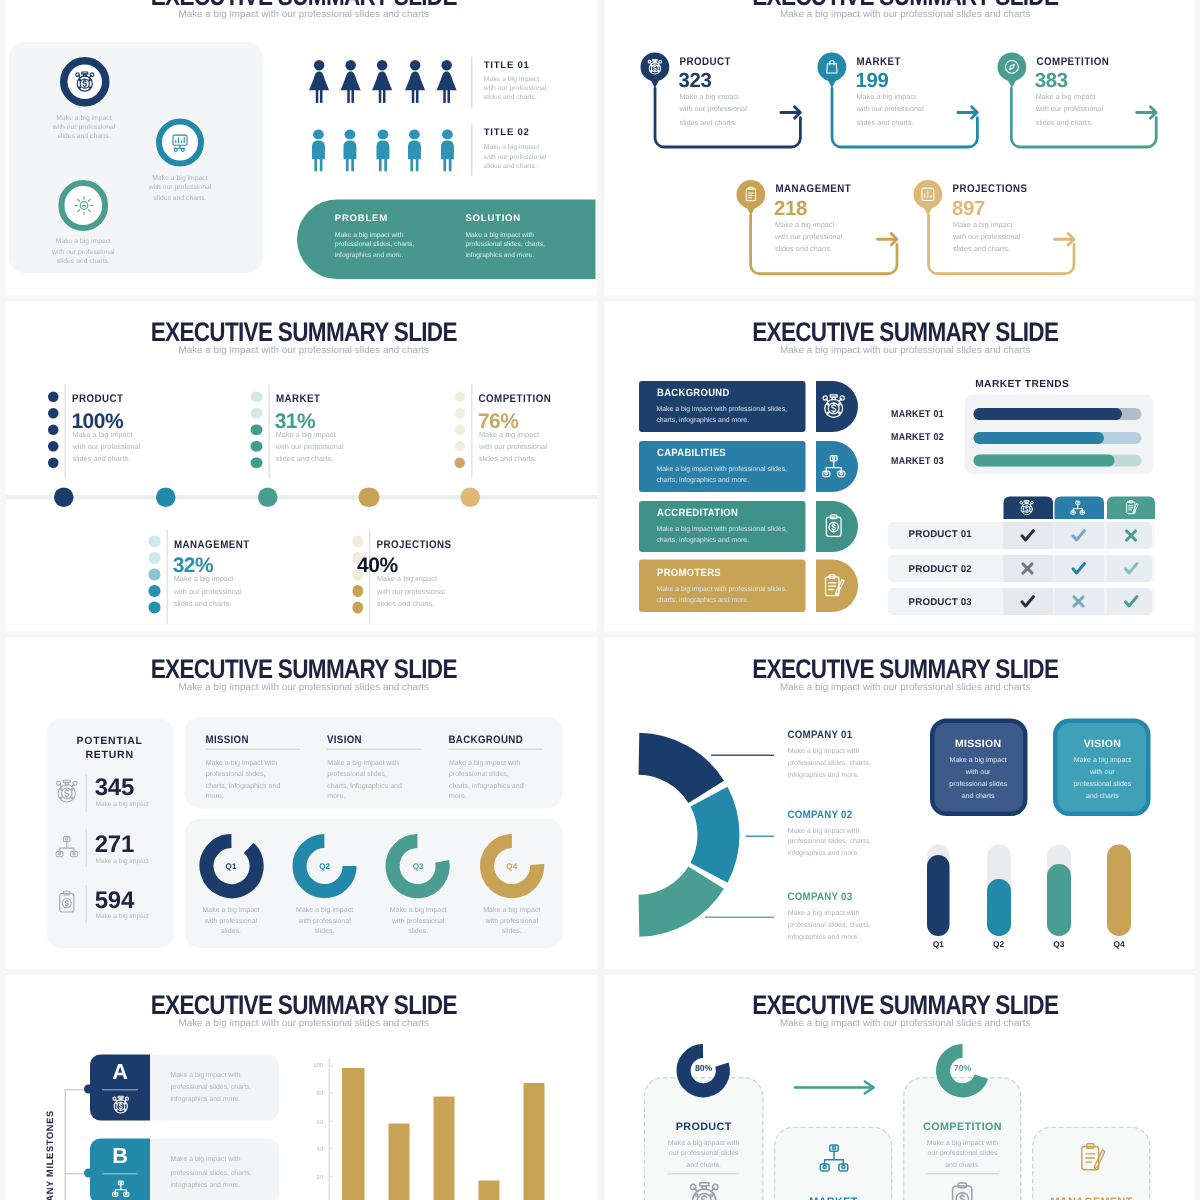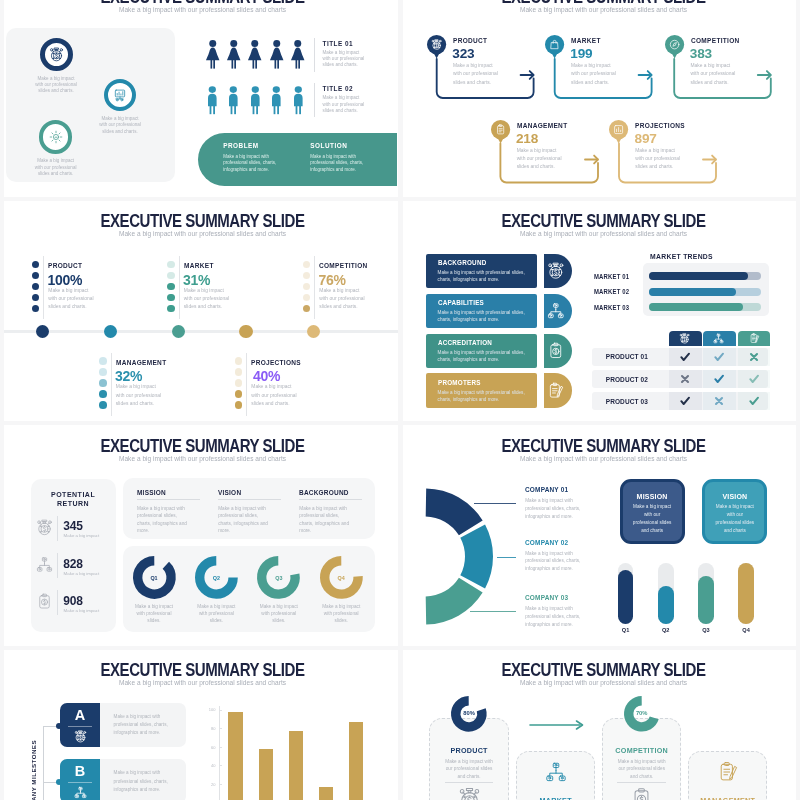--- a/index.html
+++ b/index.html
@@ -46,21 +46,21 @@
   #s4 .ttrack { position:absolute; height:8px; border-radius:4px; }
   #s4 .tfill { position:absolute; height:8px; border-radius:4px; }
   #s4 .tbl-head { position:absolute; border-radius:4px 4px 0 0; }
   #s4 .tbl-row { position:absolute; background:#f2f3f5; border-radius:3px;}
   #s4 .plbl { font-size:6.5px; font-weight:800; letter-spacing:0.1px; color:#1d2340;}
 
   
   #s5 .lpanel { position:absolute; left:10px; top:30px; width:85px; height:164px; background:#f5f6f7; border-radius:10px;}
   #s5 .rpanel { position:absolute; left:101px; width:288px; background:#f5f6f7; border-radius:10px;}
   #s5 .ptitle { font-size:7px; font-weight:800; letter-spacing:0.5px; color:#1d2340; text-align:center; line-height:9.5px;}
-  #s5 .statv { font-size:12px; font-weight:800; color:#1d2340; letter-spacing:-0.2px; line-height:12px;}
+  #s5 .statv { font-size:16px; font-weight:800; color:#1d2340; letter-spacing:-0.2px; line-height:12px;}
   #s5 .statt { font-size:4.4px; color:#b4b8c0; line-height:6px;}
   #s5 .cttl { font-size:7.2px; font-weight:800; letter-spacing:0.25px; color:#1d2340; transform:scaleX(0.9); transform-origin:0 0;}
   #s5 .ctxt { font-size:4.7px; line-height:7.6px; color:#b0b4bc; }
   #s5 .rule { position:absolute; height:1px; background:#d9dce0; }
   #s5 .dlabel { font-size:5.4px; font-weight:700; color:#1d2340; }
   #s5 .dtxt { position:absolute; font-size:4.7px; line-height:7.2px; color:#b0b4bc; text-align:center; width:42px;}
 
   
   #s6 .cl { position:absolute; font-size:7.2px; font-weight:800; letter-spacing:0.2px; transform:scaleX(0.9); transform-origin:0 0;}
   #s6 .ct { position:absolute; font-size:4.7px; line-height:7.7px; color:#b0b4bc; width:58px;}
@@ -371,21 +371,21 @@
       <div class="lbl" style="position:absolute;left:115.8px;top:157.5px">MANAGEMENT</div>
       <div class="val" style="position:absolute;left:115.1px;top:169.2px;color:#2b90ad">32%</div>
       <div class="txt body-txt" style="position:absolute;left:115.8px;top:183.3px">Make a big impact with our professional slides and charts.</div>
       <div style="position:absolute;left:234.65px;top:157.15px;width:7.7px;height:7.7px;border-radius:50%;background:#c8a355;opacity:0.22"></div>
       <div style="position:absolute;left:234.65px;top:168.15px;width:7.7px;height:7.7px;border-radius:50%;background:#c8a355;opacity:0.22"></div>
       <div style="position:absolute;left:234.65px;top:179.15px;width:7.7px;height:7.7px;border-radius:50%;background:#c8a355;opacity:0.22"></div>
       <div style="position:absolute;left:234.65px;top:190.15px;width:7.7px;height:7.7px;border-radius:50%;background:#c8a355;opacity:1.00"></div>
       <div style="position:absolute;left:234.65px;top:201.15px;width:7.7px;height:7.7px;border-radius:50%;background:#c8a355;opacity:1.00"></div>
       <div class="sep" style="left:246.3px;top:153px;height:63px"></div>
       <div class="lbl" style="position:absolute;left:251.3px;top:157.5px">PROJECTIONS</div>
-      <div class="val" style="position:absolute;left:253px;top:169.2px;color:#8b5cf6">40%</div>
+      <div class="val" style="position:absolute;left:238px;top:169.2px;color:#0f172a">40%</div>
       <div class="txt body-txt" style="position:absolute;left:251.3px;top:183.3px">Make a big impact with our professional slides and charts.</div>
       <div style="position:absolute;left:36.099999999999994px;top:124.8px;width:13.4px;height:13.4px;border-radius:50%;background:#1b3c6b"></div>
       <div style="position:absolute;left:103.8px;top:124.8px;width:13.4px;height:13.4px;border-radius:50%;background:#2389ab"></div>
       <div style="position:absolute;left:171.5px;top:124.8px;width:13.4px;height:13.4px;border-radius:50%;background:#4a9e91"></div>
       <div style="position:absolute;left:239.20000000000002px;top:124.8px;width:13.4px;height:13.4px;border-radius:50%;background:#c8a355"></div>
       <div style="position:absolute;left:306.90000000000003px;top:124.8px;width:13.4px;height:13.4px;border-radius:50%;background:#ddb977"></div>
     </div>
   <div class="slide" id="s4" style="left:401px;top:200px">
       <div class="hdr">
         <div class="s-title">EXECUTIVE SUMMARY SLIDE</div>
@@ -573,32 +573,32 @@
           <rect x="9" y="2.5" width="6" height="4.6" rx="1"></rect>
           <rect x="2" y="16.4" width="6.4" height="5" rx="1.4"></rect>
           <rect x="15.6" y="16.4" width="6.4" height="5" rx="1.4"></rect>
           <path d="M12 7.1v3.3M5.2 16.4v-3.1h13.6v3.1M12 13.3v-2.9"></path>
           <circle cx="12" cy="4.6" r="1.1"></circle>
           <circle cx="5.2" cy="18.6" r="1.1"></circle>
           <circle cx="18.8" cy="18.6" r="1.1"></circle>
         </svg>
       </div>
       <div class="rule" style="left:57.3px;top:128.40000000000003px;width:1px;height:24.9px;background:#dcdfe3"></div>
-      <div class="statv" style="position:absolute;left:63.2px;top:133.10000000000002px">828</div>
+      <div class="statv" style="position:absolute;left:63.2px;top:133.10000000000002px">271</div>
       <div class="statt" style="position:absolute;left:63.6px;top:146.10000000000002px;width:44px">Make a big impact</div>
       <div style="position:absolute;left:35.8px;top:168.5px">
         <svg width="17" height="17" viewBox="0 0 24 24" fill="none" stroke="#a7acb4" stroke-width="1.05" stroke-linecap="round" stroke-linejoin="round">
           <rect x="5.3" y="3.8" width="13.4" height="17.4" rx="2.4"></rect>
           <rect x="9" y="1.7" width="6" height="3.4" rx="1.2"></rect>
           <circle cx="12" cy="12.8" r="4.3"></circle>
           <path d="M13.3 11.2a1.5 1.5 0 0 0-1.3-.6c-.8 0-1.4.5-1.4 1.1 0 1.5 2.9.7 2.9 2.3 0 .7-.7 1.2-1.5 1.2a1.6 1.6 0 0 1-1.4-.7M12 9.7v.9M12 15.2v.9"></path>
         </svg>
       </div>
       <div class="rule" style="left:57.3px;top:165.60000000000002px;width:1px;height:24.9px;background:#dcdfe3"></div>
-      <div class="statv" style="position:absolute;left:63.2px;top:170.3px">908</div>
+      <div class="statv" style="position:absolute;left:63.2px;top:170.3px">594</div>
       <div class="statt" style="position:absolute;left:63.6px;top:183.3px;width:44px">Make a big impact</div>
       <div class="rpanel" style="left:122.8px;top:53.3px;width:252px;height:61.6px"></div>
       <div class="cttl" style="position:absolute;left:137.1px;top:63.3px">MISSION</div>
       <div class="rule" style="left:137.1px;top:74px;width:63px"></div>
       <div class="ctxt" style="position:absolute;left:137.1px;top:80px;width:50px">Make a big impact with professional slides, charts, infographics and more.</div>
       <div class="cttl" style="position:absolute;left:218.2px;top:63.3px">VISION</div>
       <div class="rule" style="left:218.2px;top:74px;width:63px"></div>
       <div class="ctxt" style="position:absolute;left:218.2px;top:80px;width:50px">Make a big impact with professional slides, charts, infographics and more.</div>
       <div class="cttl" style="position:absolute;left:299.29999999999995px;top:63.3px">BACKGROUND</div>
       <div class="rule" style="left:299.29999999999995px;top:74px;width:63px"></div>

